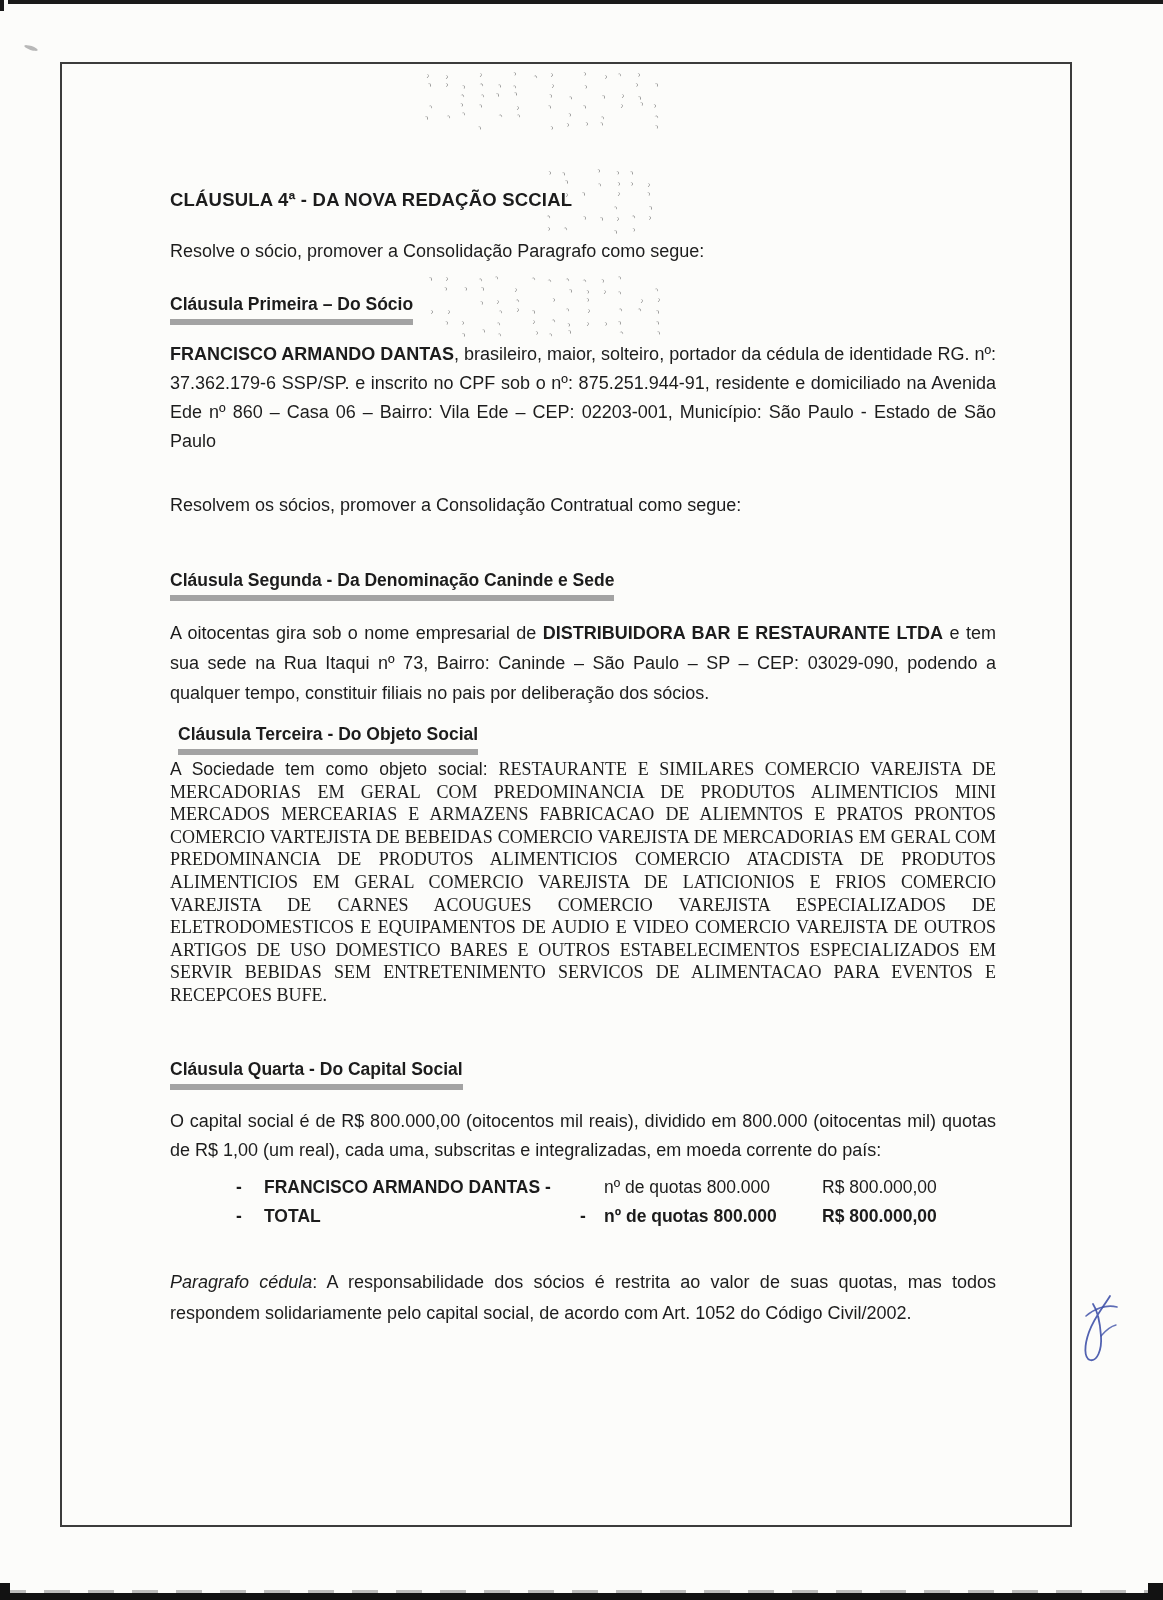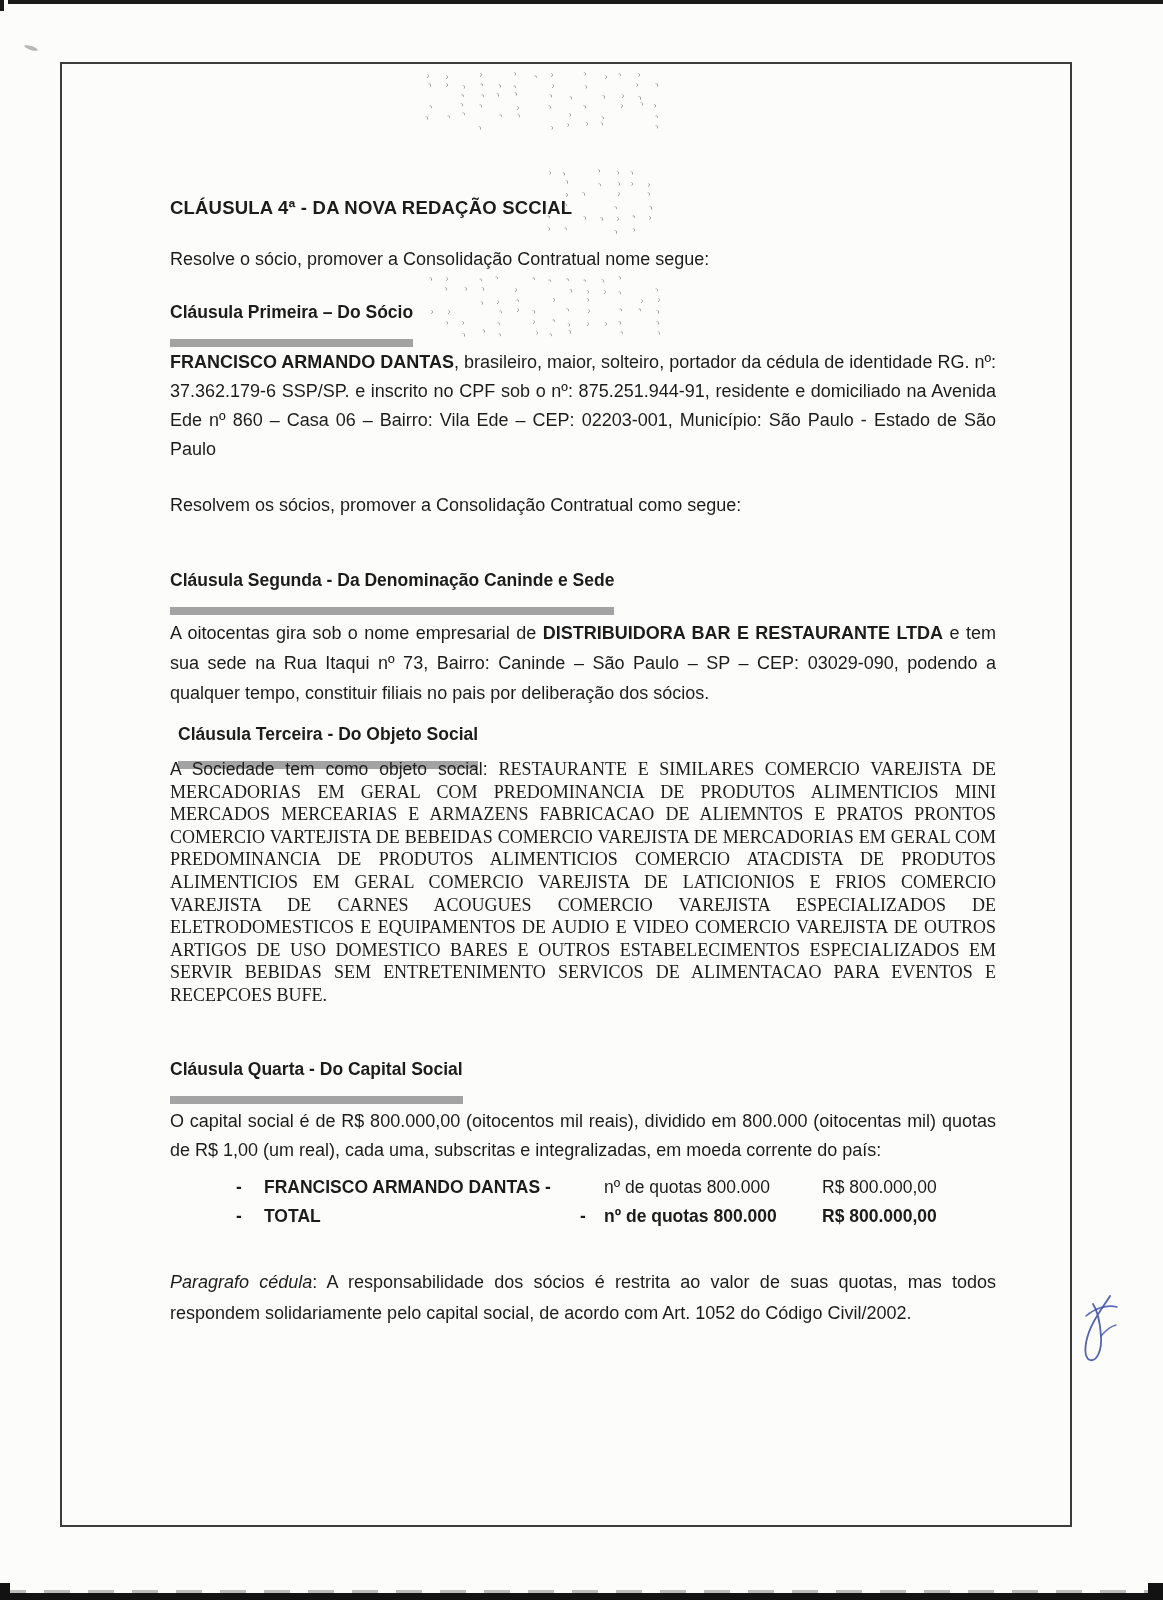--- a/index.html
+++ b/index.html
@@ -19,29 +19,29 @@
   .bottom-dashes { position:absolute; left:0; right:0; bottom:7px; height:3px;
     background:repeating-linear-gradient(90deg,#8a8a8a 0 26px, transparent 26px 44px); opacity:.55; }
   .bottom-notch-l { position:absolute; left:0; bottom:5px; width:10px; height:12px; background:#121212; }
   .bottom-notch-r { position:absolute; right:0; bottom:4px; width:15px; height:13px; background:#121212; }
 
   .page-border {
     position:absolute; left:60px; top:62px; width:1012px; height:1465px;
     border:2px solid #3c3c3c;
     background:transparent;
   }
-  .content { position:absolute; left:170px; top:70px; width:826px; }
+  .content { position:absolute; left:170px; top:62px; width:826px; }
 
   .doc-title { margin-top:126px; font-size:18.5px; font-weight:bold; letter-spacing:.2px; line-height:24px; }
   .intro { margin-top:26px; font-size:18px; line-height:26px; }
   .clause-h { font-size:17.5px; font-weight:bold; line-height:24px; }
-  .clause-h span.u { border-bottom:8px solid #a3a3a3; padding-bottom:17px; }
+  .clause-h span.u { border-bottom:6px solid #a3a3a3; padding-bottom:5px; }
   .h-first { margin-top:28px; }
   .p-partner { margin-top:24px; font-size:18px; line-height:29px; text-align:justify; }
-  .p-resolvem { margin-top:28px; font-size:18px; line-height:26px; }
+  .p-resolvem { margin-top:36px; font-size:18px; line-height:26px; }
   .h-second { margin-top:50px; }
   .p-denom { margin-top:26px; font-size:18px; line-height:30px; text-align:justify; }
   .h-third { margin-top:14px;margin-left:8px; }
   .p-objeto { margin-top:12px; font-size:17.5px; line-height:22.6px; text-align:justify; }
   .p-objeto .caps { font-family:"Liberation Serif", serif; font-size:18px; }
   .h-fourth { margin-top:50px; }
   .p-capital { margin-top:26px; font-size:18px; line-height:29px; text-align:justify; }
   .quota-table { margin-top:8px; }
   .quota-row { display:flex; font-size:17.5px; line-height:29px; }
   .q-dash { margin-left:66px; width:28px; font-weight:bold; }
@@ -212,21 +212,21 @@
     <i class="dm" style="left: 123.973px; top: 56.8337px; transform: rotate(-25.0675deg);"></i>
     <i class="dm" style="left: 142.568px; top: 54.3242px; transform: rotate(-2.43547deg);"></i>
     <i class="dm" style="left: 194.986px; top: 55.0104px; transform: rotate(-34.4968deg);"></i>
     <i class="dm" style="left: 231.932px; top: 54.6464px; transform: rotate(-12.2deg);"></i>
   </div>
 
 <div class="content">
 
   <div class="doc-title">CLÁUSULA 4ª - DA NOVA REDAÇÃO SCCIAL</div>
 
-  <p class="intro">Resolve o sócio, promover a Consolidação Contratual nome segue:</p>
+  <p class="intro">Resolve o sócio, promover a Consolidação Paragrafo como segue:</p>
 
   <div class="clause-h h-first">
     <span class="u">Cláusula Primeira – Do Sócio</span>
   </div>
 
   <p class="p-partner"><b>FRANCISCO ARMANDO DANTAS</b><span>, brasileiro, maior, solteiro, portador da cédula de identidade RG. nº: 37.362.179-6 SSP/SP. e inscrito no CPF sob o nº: 875.251.944-91, residente e domiciliado na Avenida Ede nº 860 – Casa 06 – Bairro: Vila Ede – CEP: 02203-001, Município: São Paulo - Estado de São Paulo</span></p>
 
   <p class="p-resolvem">Resolvem os sócios, promover a Consolidação Contratual como segue:</p>
 
   <div class="clause-h h-second">

